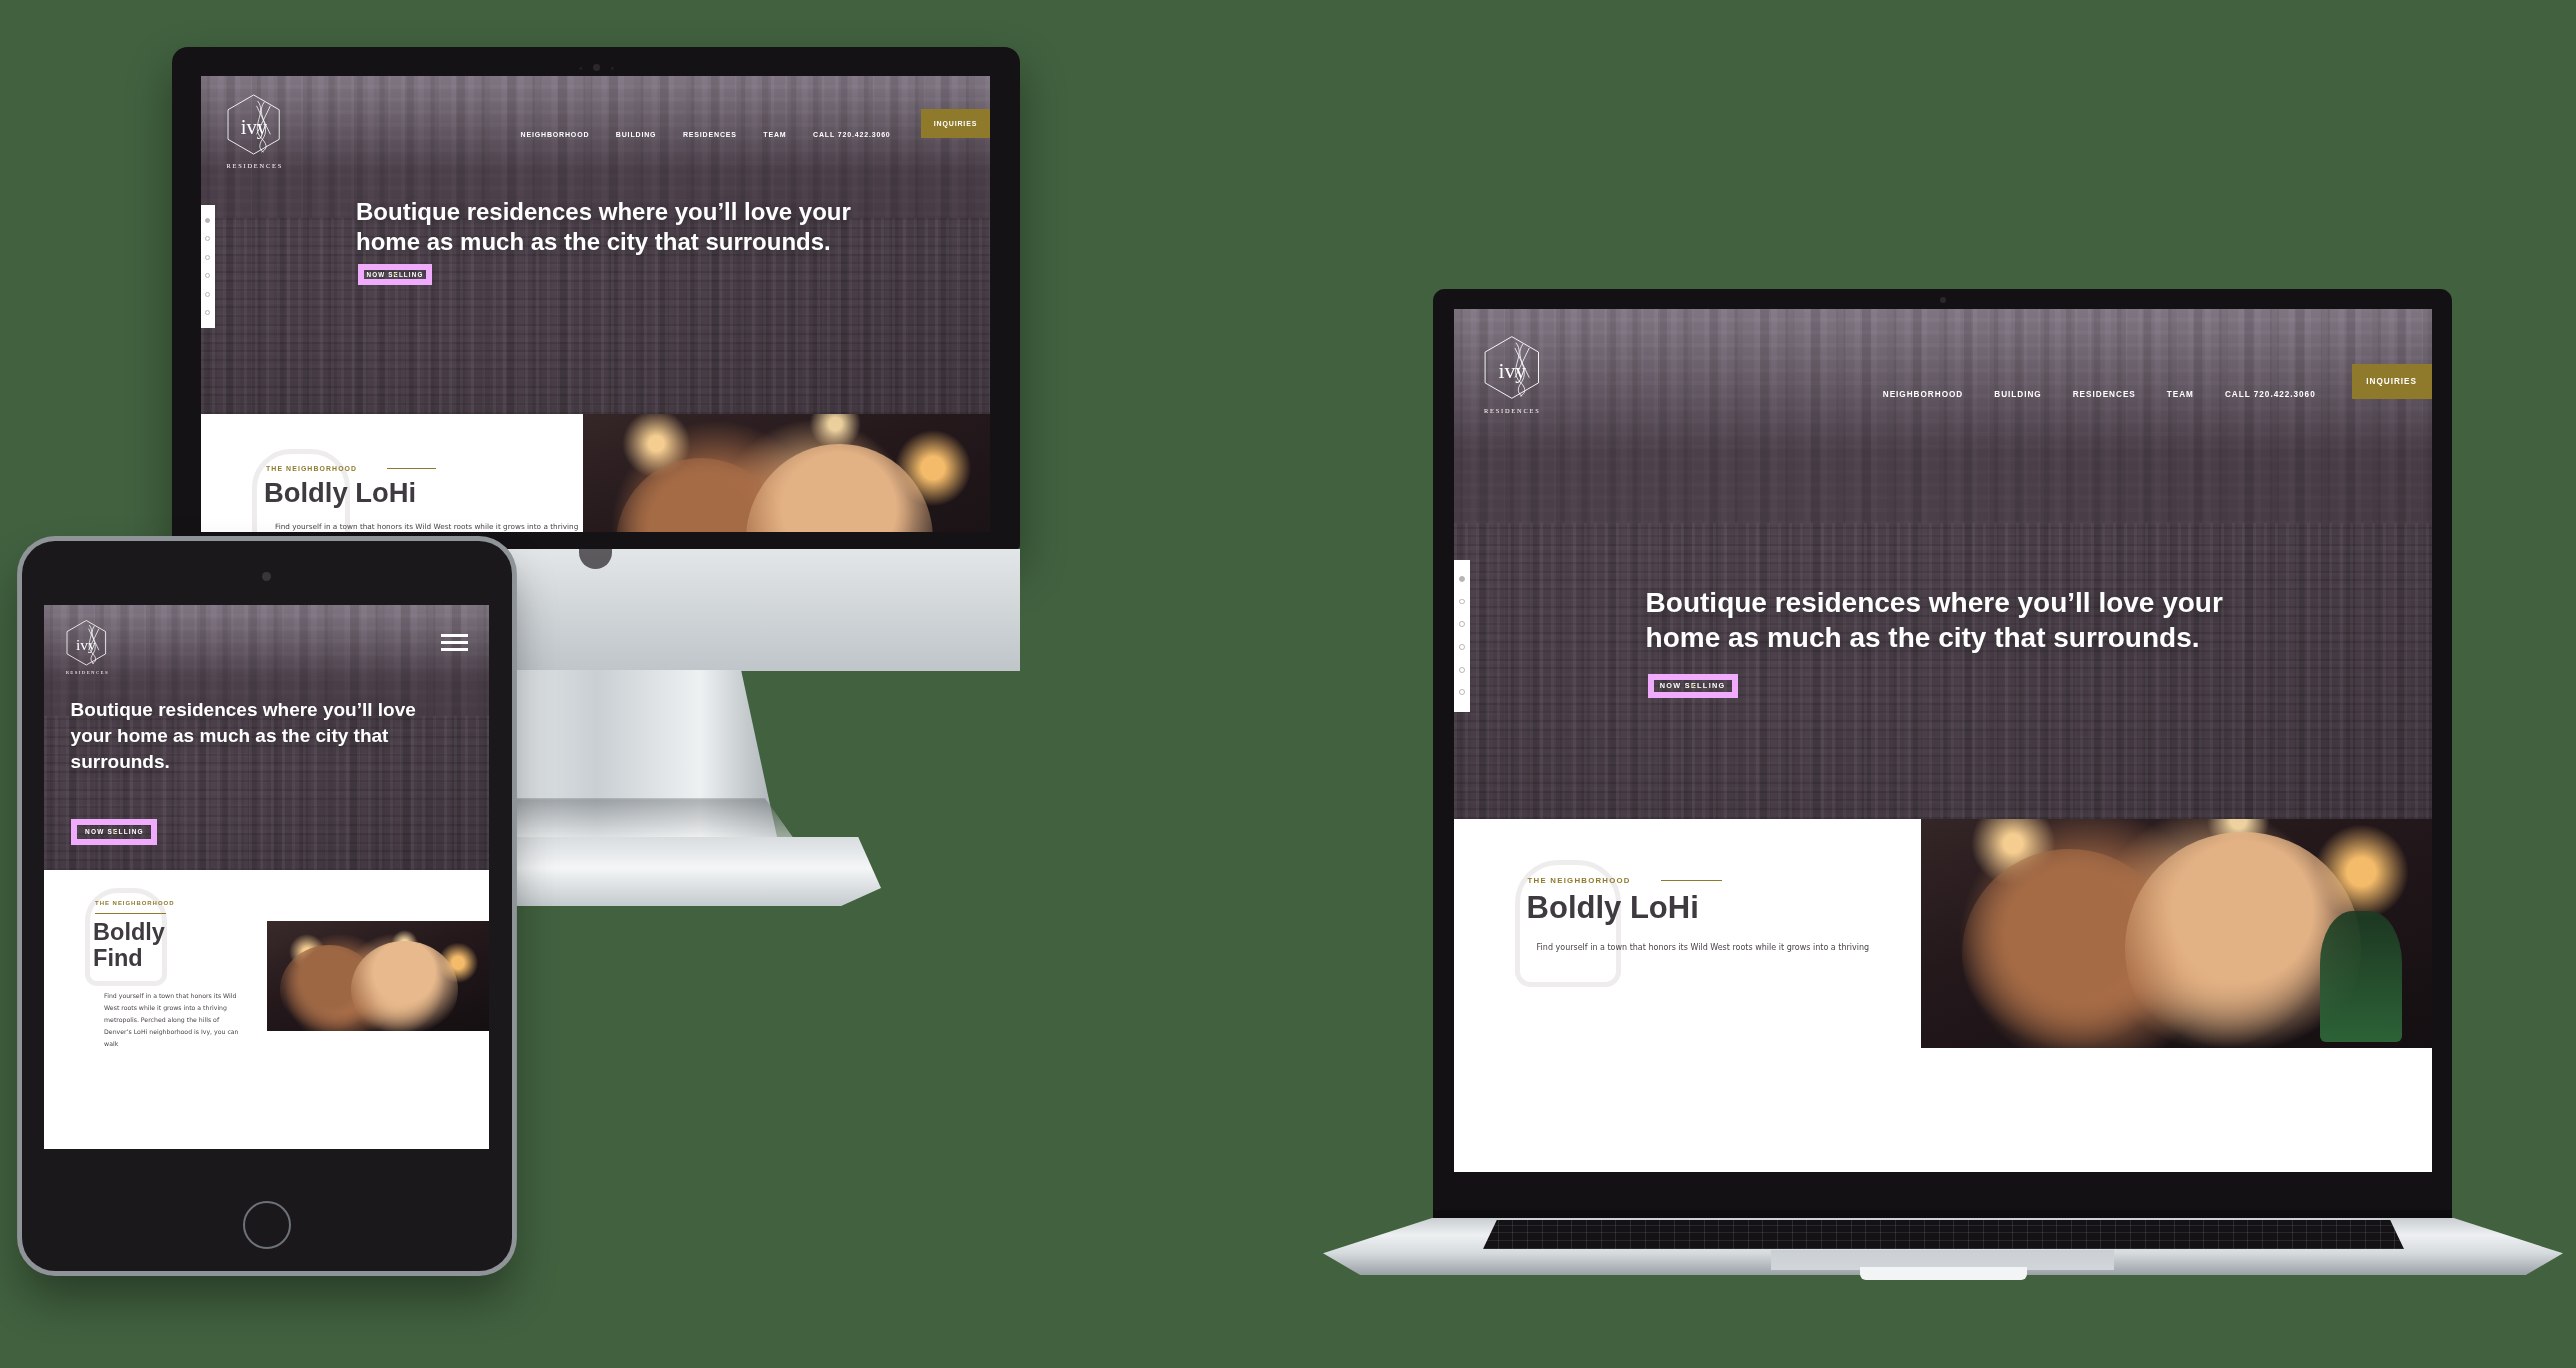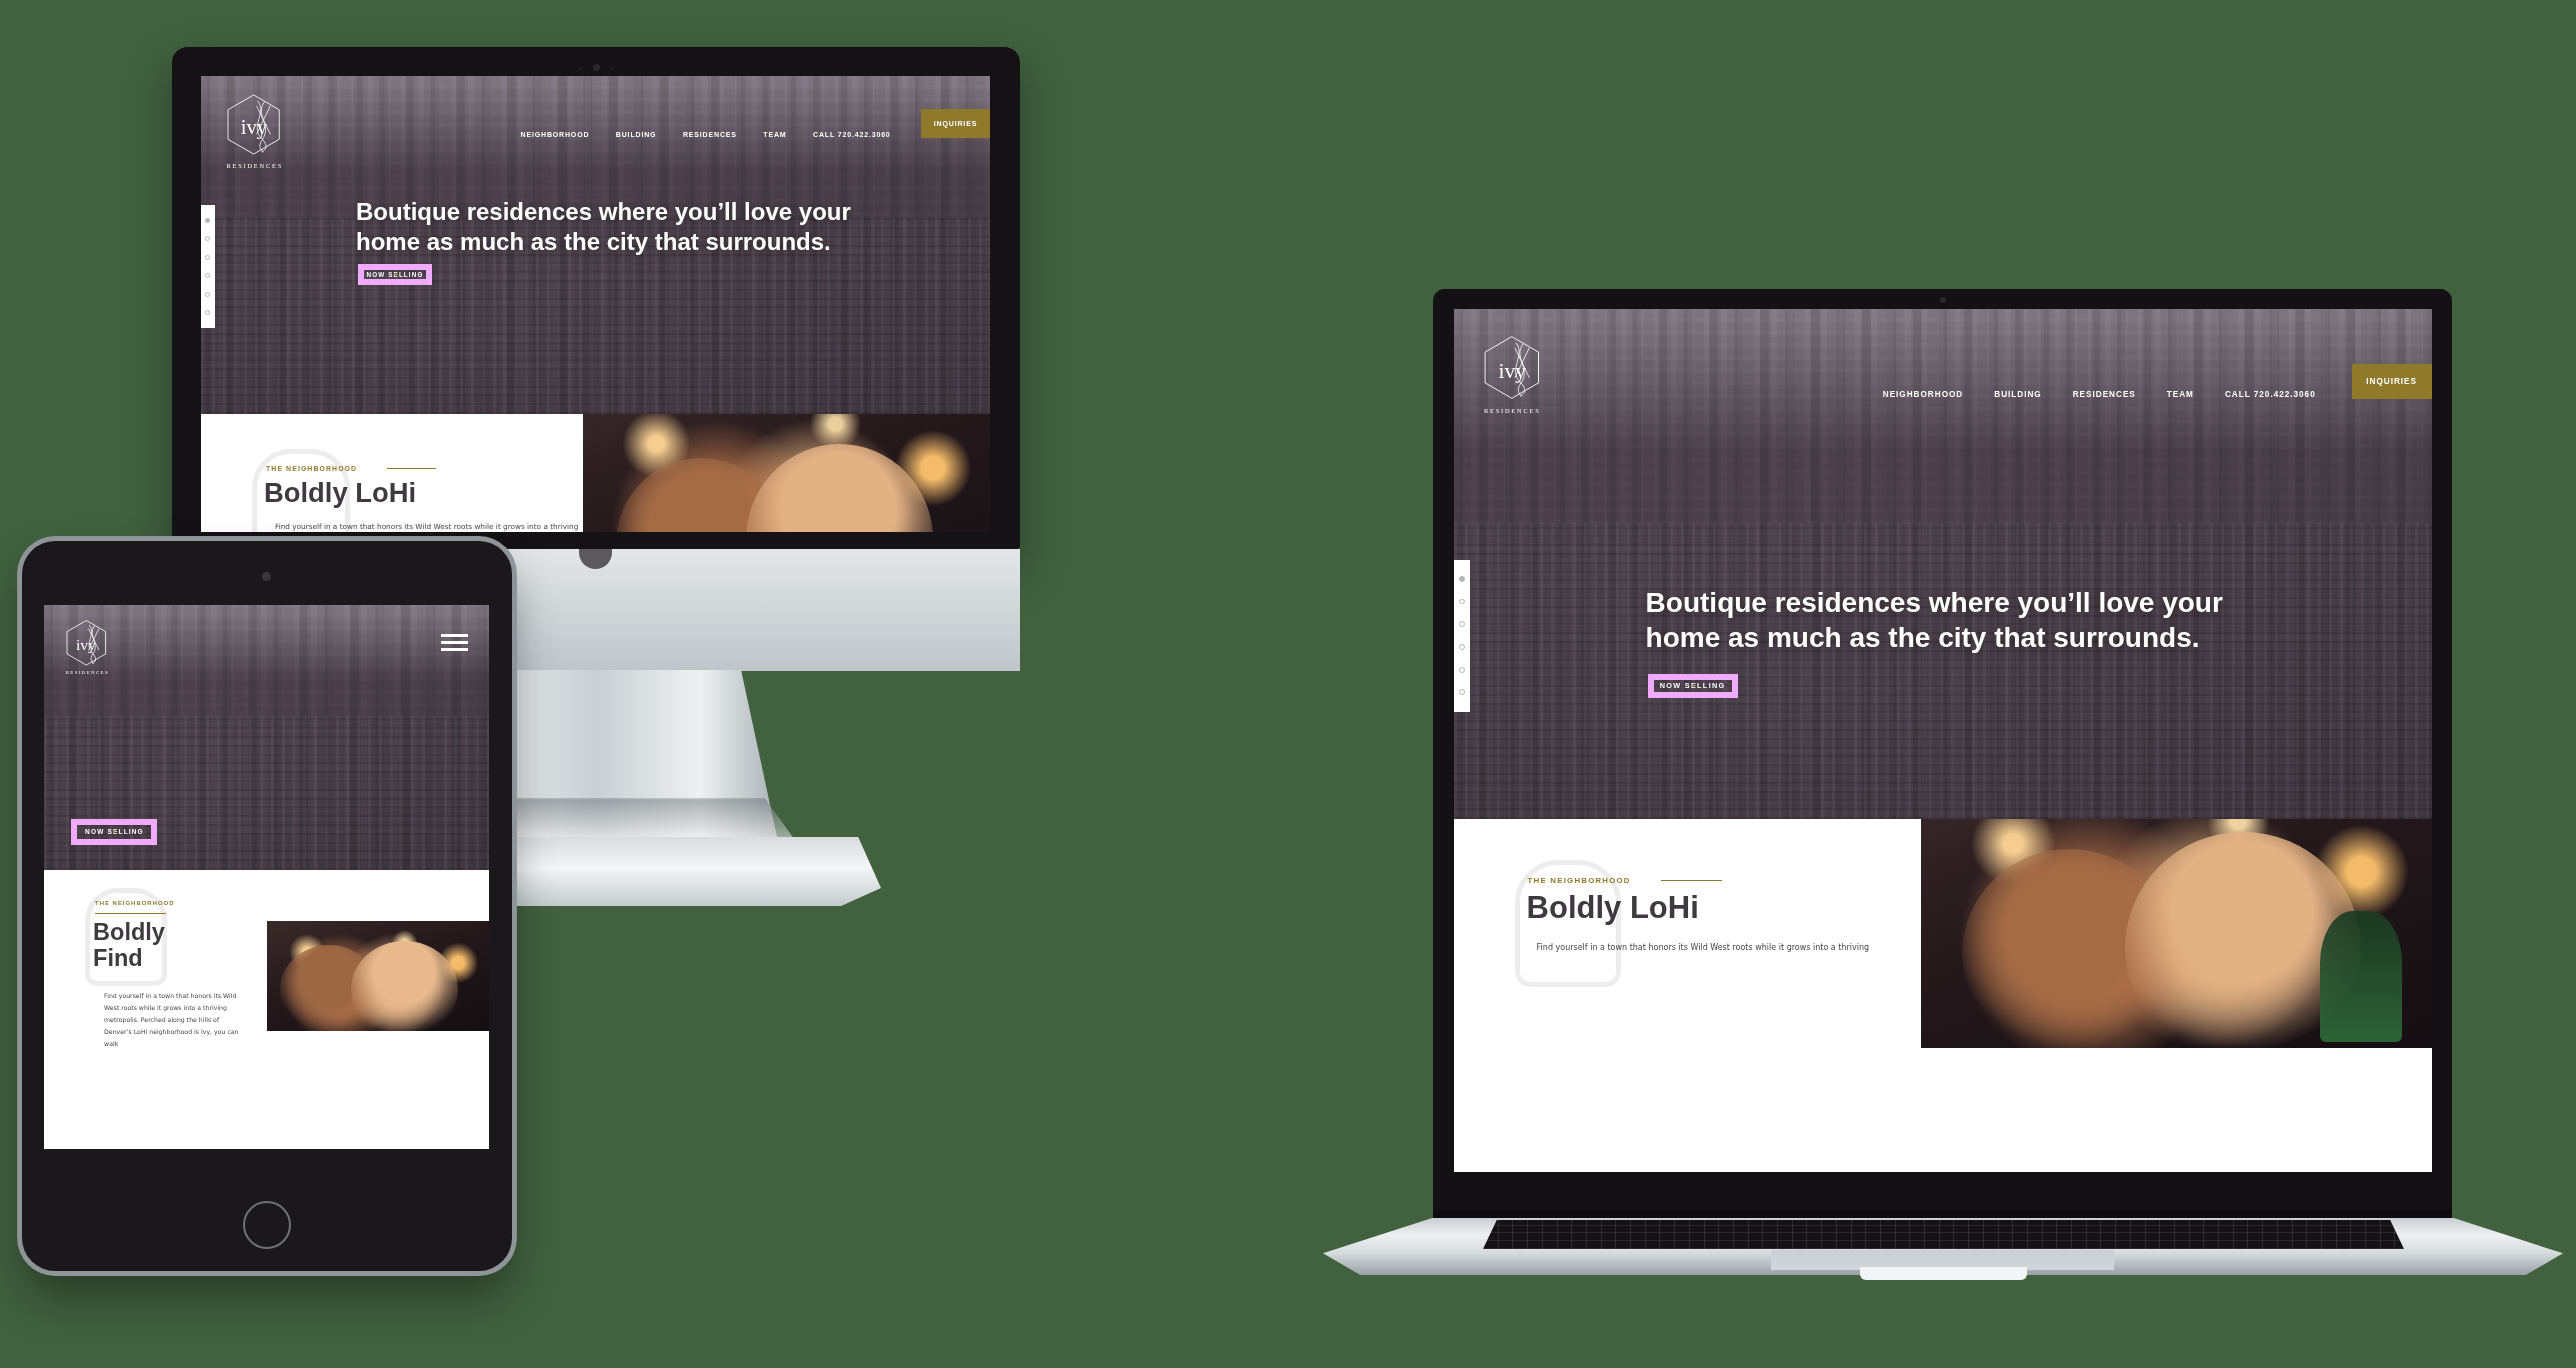--- a/index.html
+++ b/index.html
@@ -300,20 +300,21 @@
           </svg>
           <div class="logo-word" style="font-size:4.9px; margin-top:2px; margin-left:2px;">RESIDENCES</div>
         </div>
 
         <div style="position:absolute; right:21.6px; top:29px; width:26.5px; height:16.7px; display:flex; flex-direction:column; justify-content:space-between;">
           <span style="display:block;height:2.9px;background:#fff;"></span>
           <span style="display:block;height:2.9px;background:#fff;"></span>
           <span style="display:block;height:2.9px;background:#fff;"></span>
         </div>
 
+        <div class="hero-h1" style="left:26.5px; top:92px; width:353px; font-size:19px; line-height:1.38;">Boutique residences where you’ll love your home as much as the city that surrounds.</div>
 
         <div class="btn-now" style="left:27.4px; top:214px; width:86px; height:25.5px; font-size:6.5px;">
           <span>NOW SELLING</span>
         </div>
 
         <div class="nb" style="left:0; right:0; top:265px; bottom:0;">
           <div class="nb-kettle" style="left:41px; top:17.6px; width:82px; height:98px; border-radius:33px 33px 11.8px 11.8px;"></div>
           <div class="nb-eyebrow" style="left: 51px; top: 30px; font-size: 6px; color: rgb(143, 122, 44);">
             <span>THE NEIGHBORHOOD</span>
           </div>

